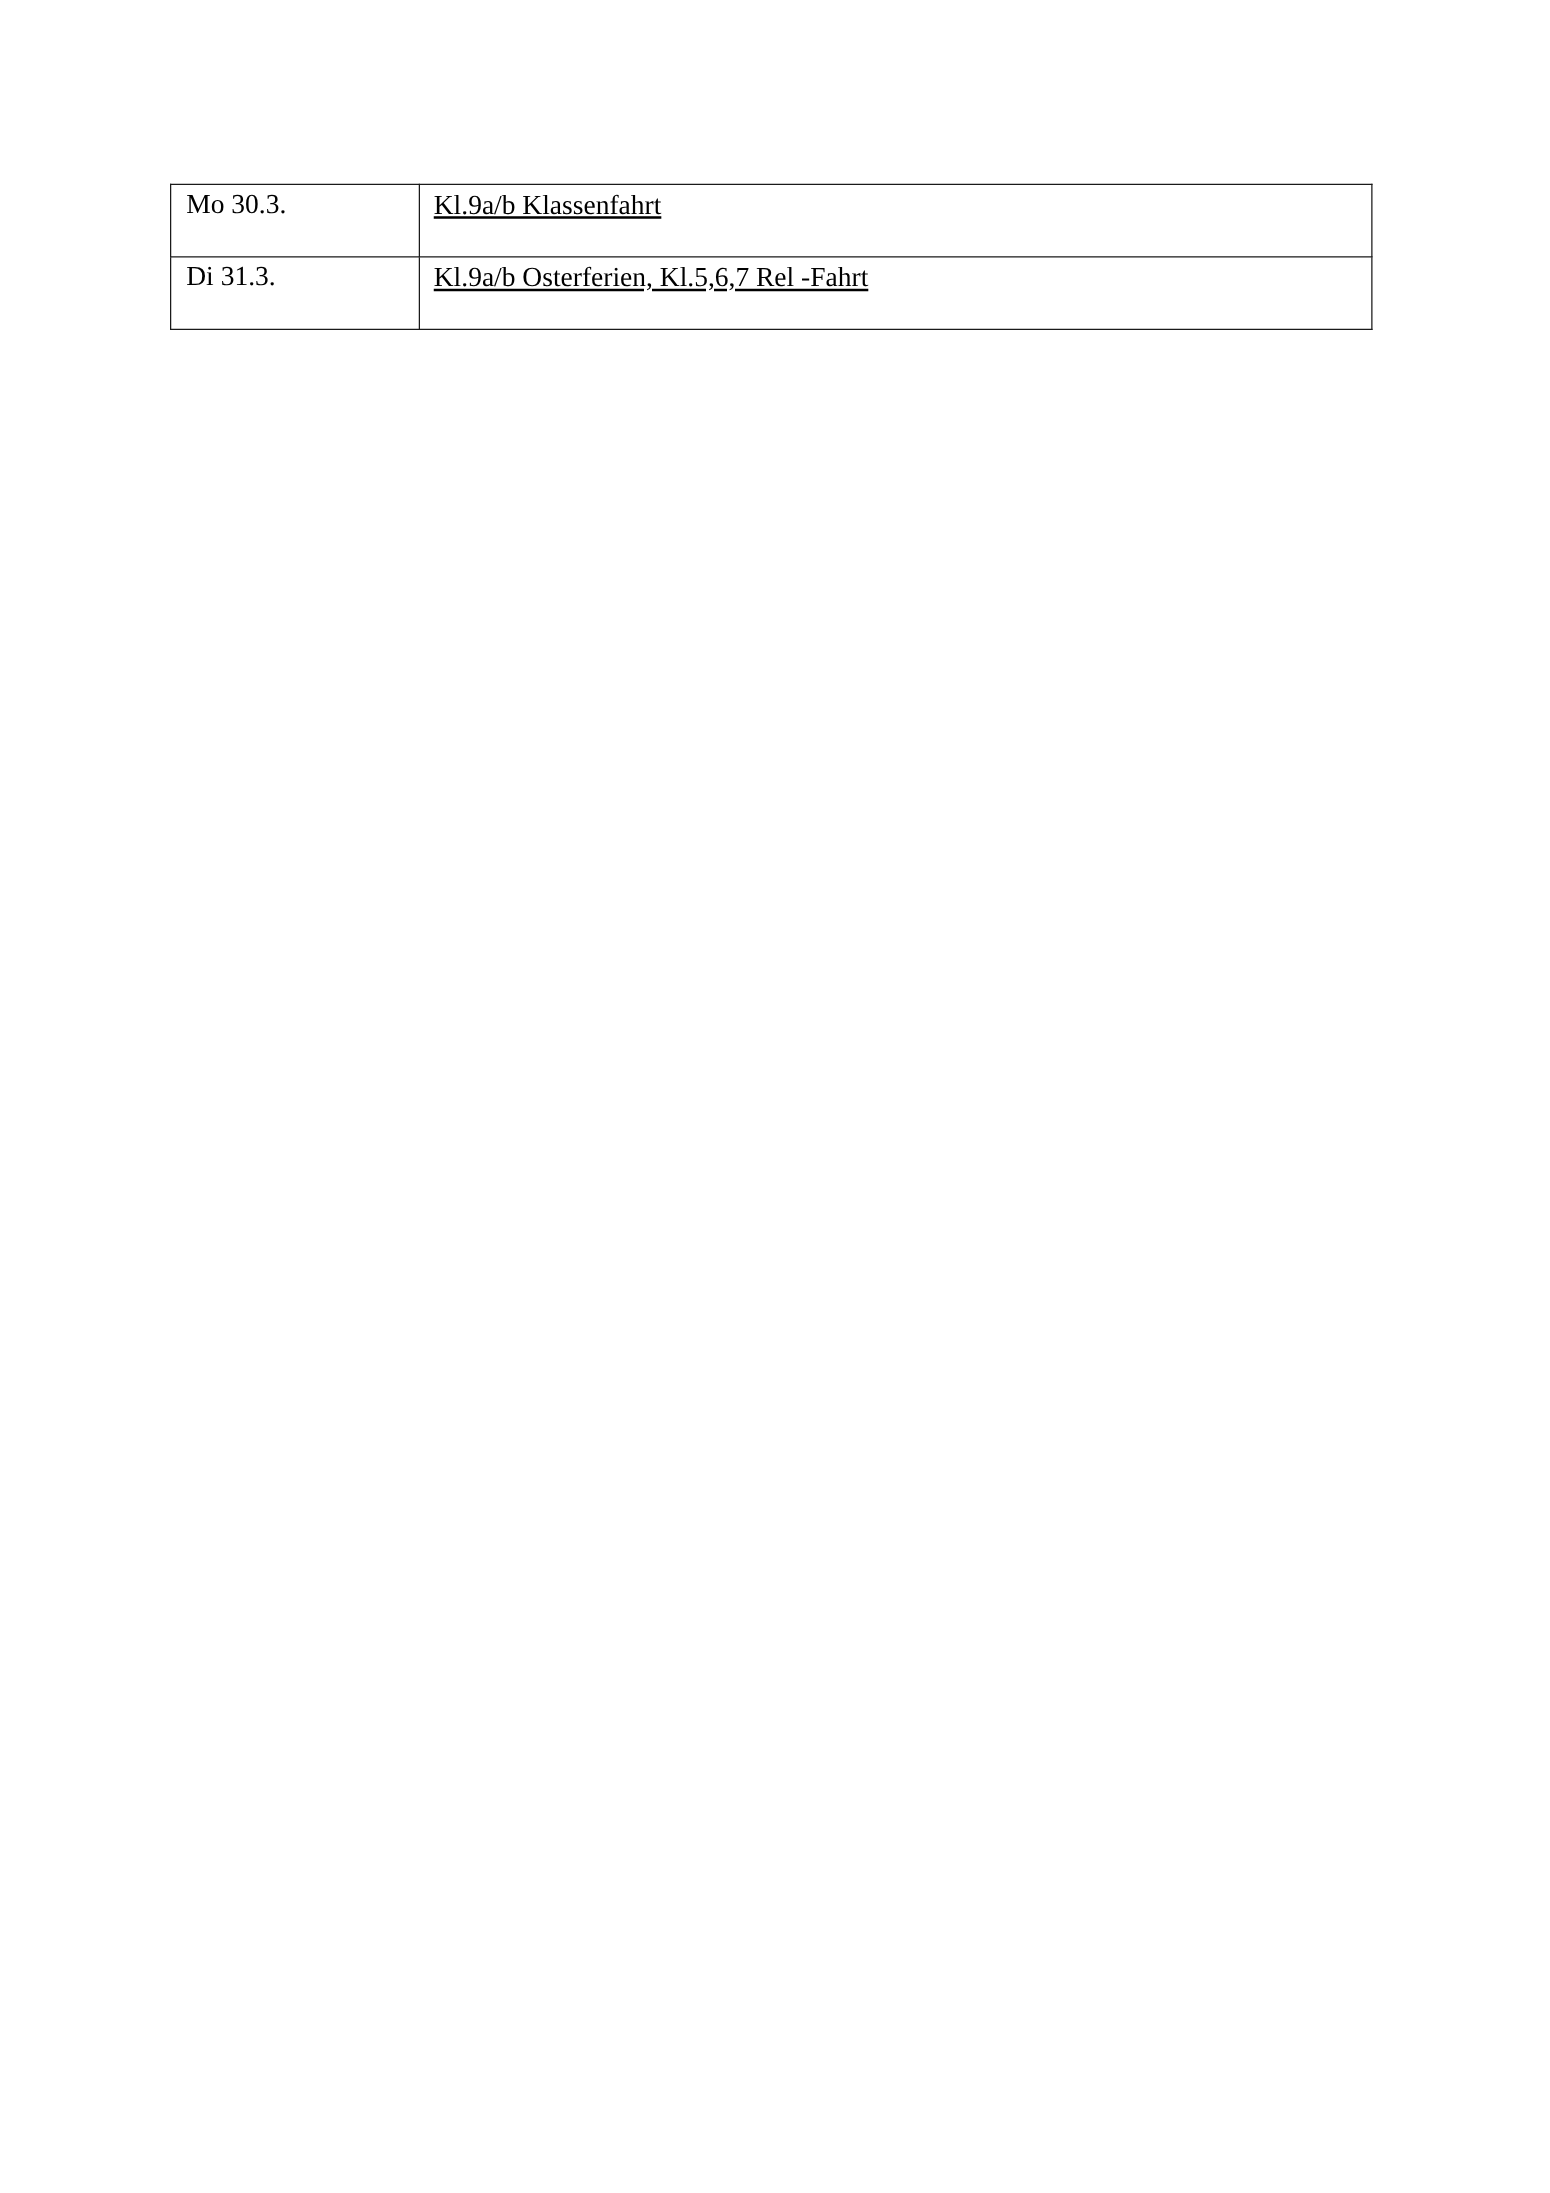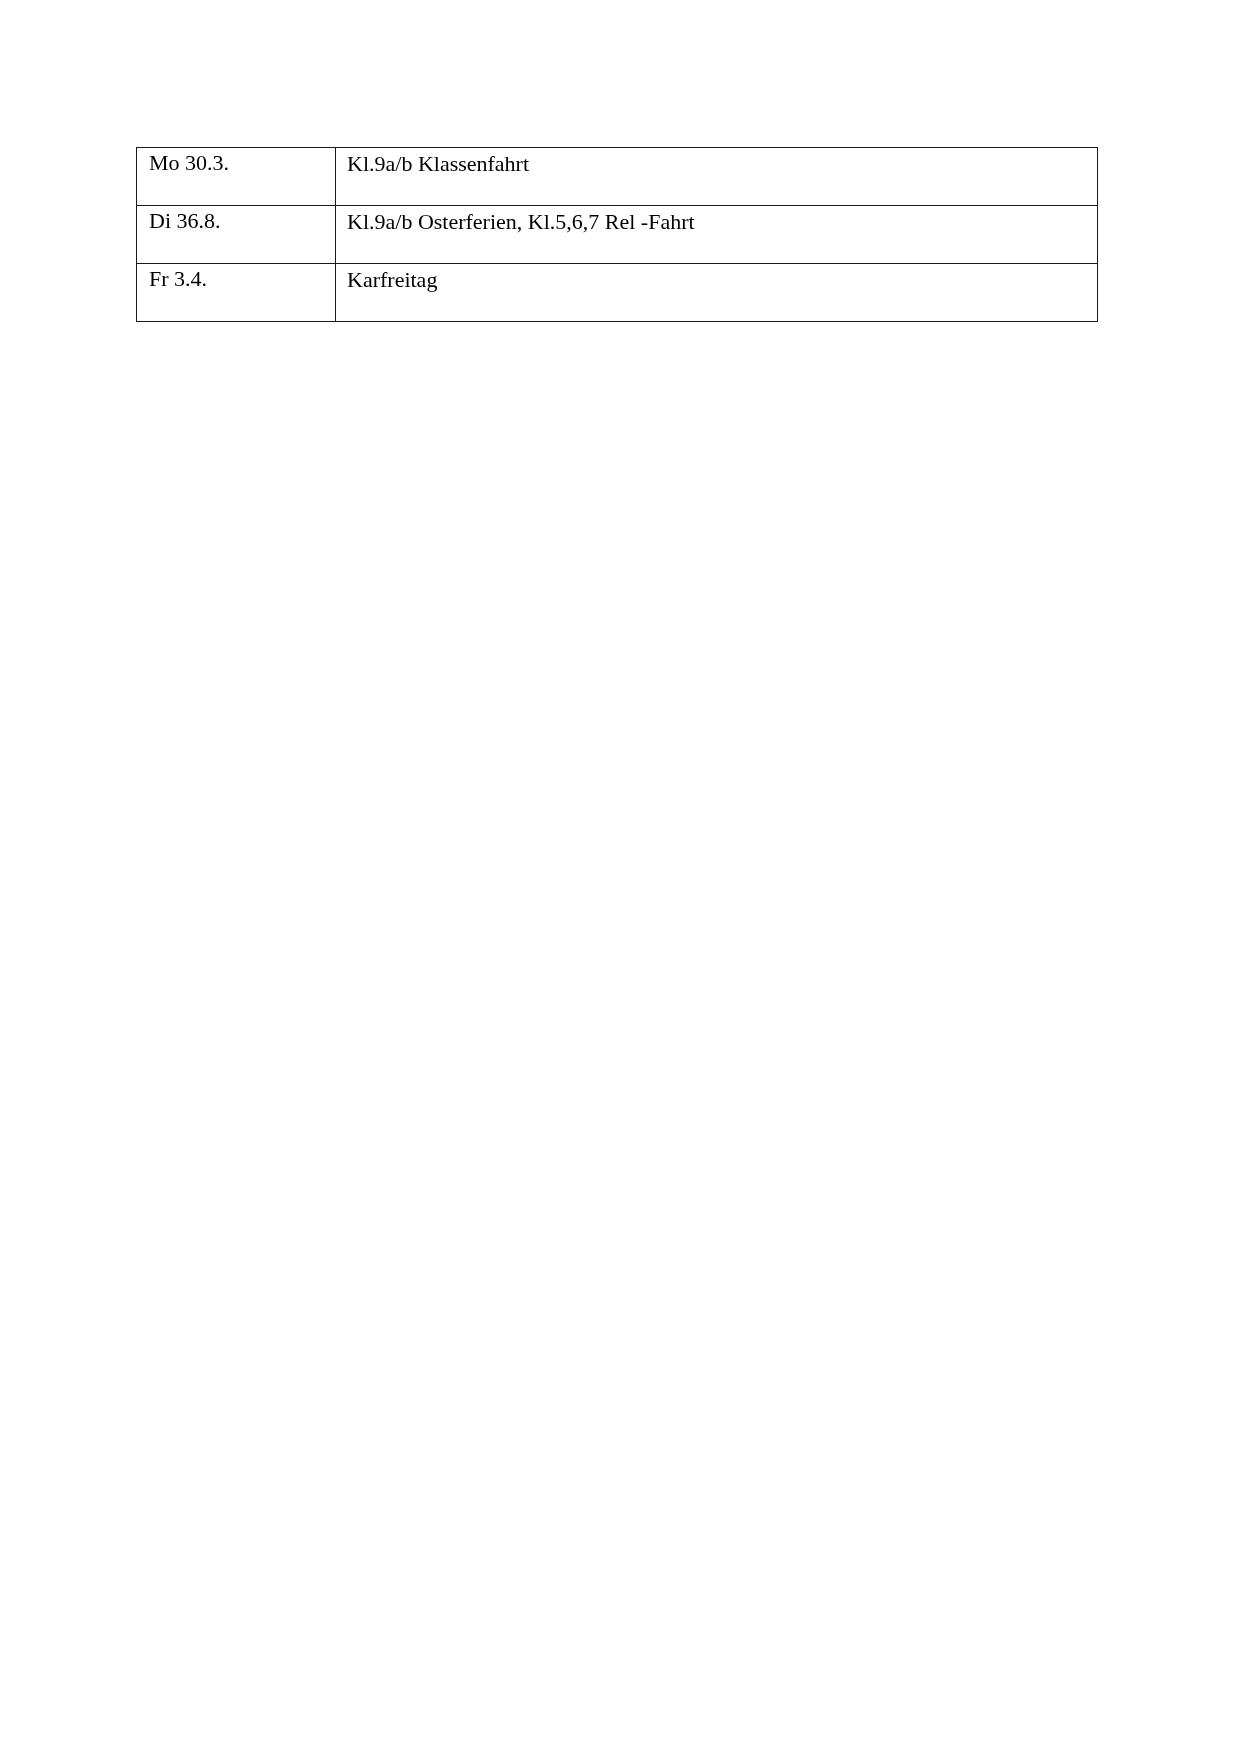--- a/index.html
+++ b/index.html
@@ -36,38 +36,35 @@
     overflow:hidden;
   }
   td.date-cell{
     width:199px;
     vertical-align:bottom;
     padding:2px 10px 4px 12px;
   }
   td.event-cell{
     width:762px;
     padding:3px 10px 2px 11px;
+    text-decoration:underline;
   }
   td.event-cell.bold span{
     font-weight:bold;
   }
 </style>
 </head>
 <body>
 
 <div class="page">
   <table class="schedule">
     <tbody>
       <tr>
         <td class="date-cell"><span>Mo 30.3.</span></td>
         <td class="event-cell"><span>Kl.9a/b Klassenfahrt</span></td>
       </tr>
       <tr>
-        <td class="date-cell"><span>Di 36.8.</span></td>
+        <td class="date-cell"><span>Di 31.3.</span></td>
         <td class="event-cell"><span>Kl.9a/b Osterferien, Kl.5,6,7 Rel -Fahrt</span></td>
-      </tr>
-      <tr>
-        <td class="date-cell"><span>Fr 3.4.</span></td>
-        <td class="event-cell"><span>Karfreitag</span></td>
       </tr>
     </tbody>
   </table>
 </div>
 
 </body></html>

